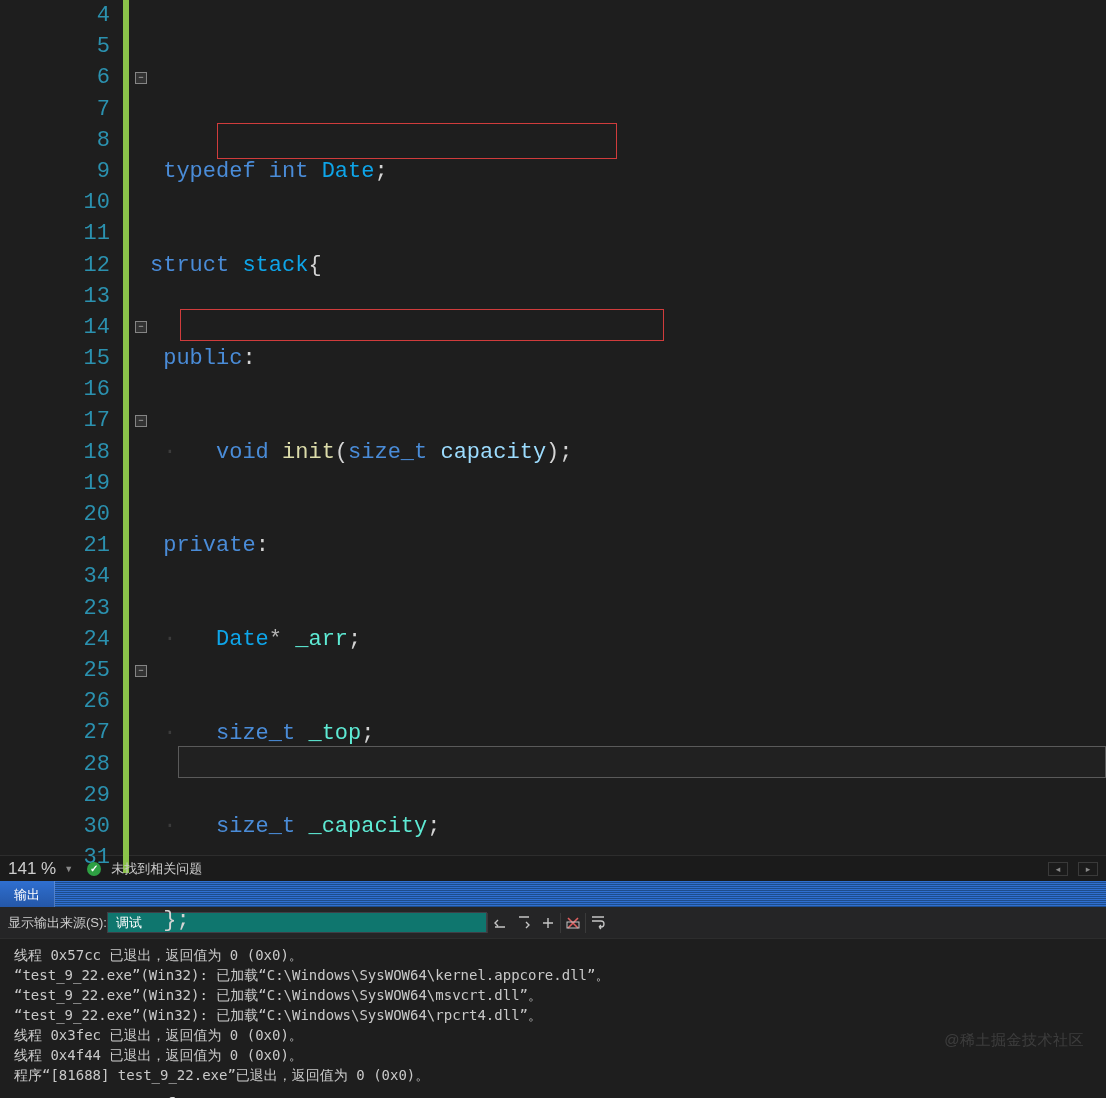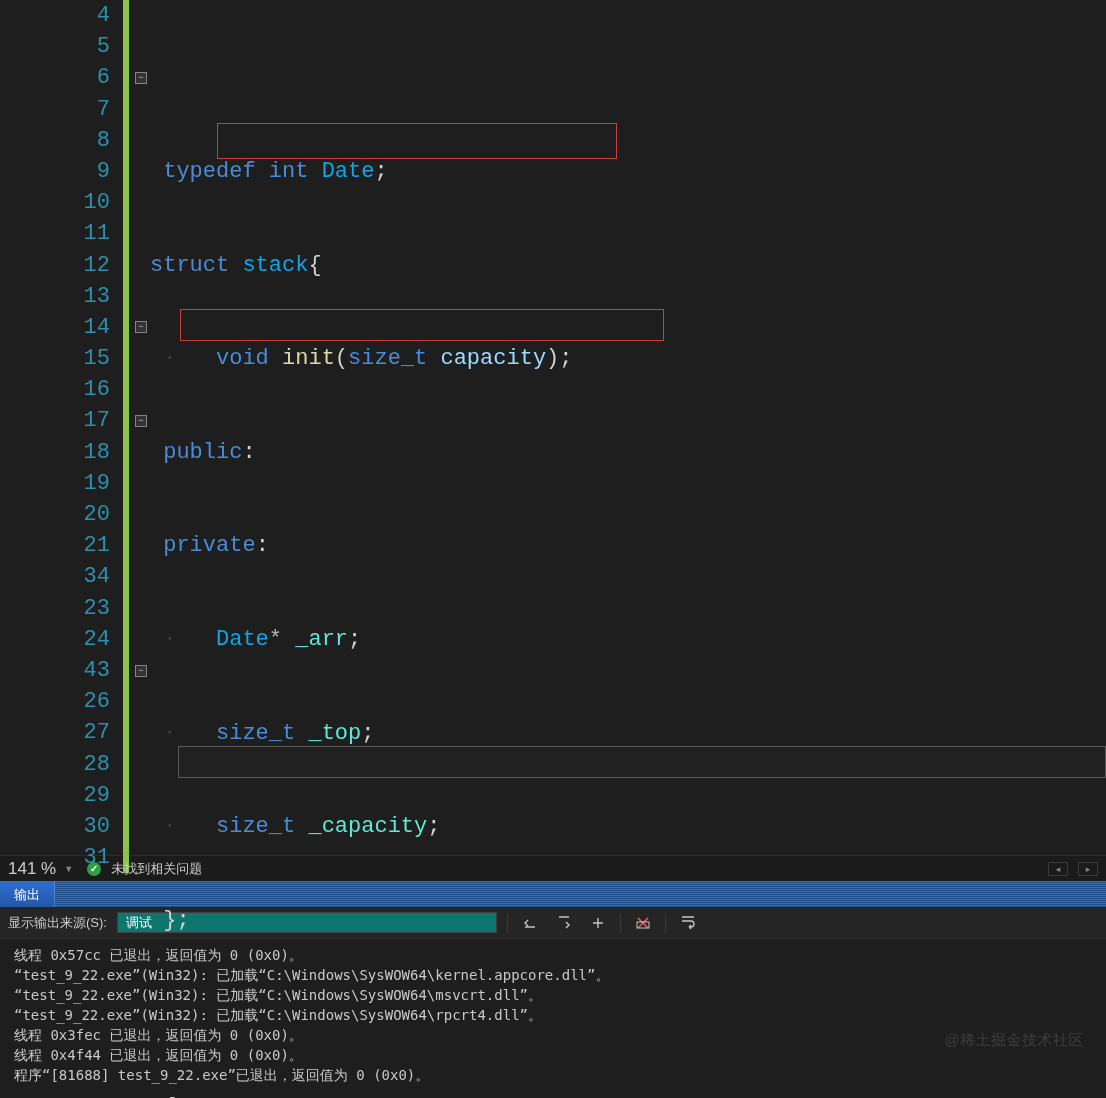--- a/index.html
+++ b/index.html
@@ -156,21 +156,20 @@
 
   .output-toolbar {
     height: 32px;
     background: #252526;
     border-bottom: 1px solid #2d2d2d;
     display:flex; align-items:center;
     font-family: "Microsoft YaHei", sans-serif;
     font-size: 13px;
     color:#cccccc;
     padding: 0 8px;
-    gap: 10px;
   }
   .output-toolbar select.fake {
     appearance: none;
     background: #0f766e;
     border: 1px solid #3f3f46;
     color:#fff;
     font-size:13px;
     padding: 2px 30px 2px 8px;
     width: 380px;
     font-family: inherit;
@@ -227,21 +226,21 @@
     <div class="ln">15</div>
     <div class="ln">16</div>
     <div class="ln">17</div>
     <div class="ln">18</div>
     <div class="ln">19</div>
     <div class="ln">20</div>
     <div class="ln">21</div>
     <div class="ln">34</div>
     <div class="ln">23</div>
     <div class="ln">24</div>
-    <div class="ln">43</div>
+    <div class="ln">25</div>
     <div class="ln">26</div>
     <div class="ln">27</div>
     <div class="ln">28</div>
     <div class="ln">29</div>
     <div class="ln">30</div>
     <div class="ln">31</div>
   </div>
 
   <div class="change-bar">
     <div class="cb"></div>
@@ -310,22 +309,22 @@
       <div class="fc"></div>
       <div class="fc"></div>
     <div class="fc"></div>
       <div class="fc"></div>
   </div>
 
   <div class="code">
     <div class="row"></div>
     <div class="row"> <span class="kw">typedef</span> <span class="type">int</span> <span class="usertype">Date</span><span class="punct">;</span></div>
     <div class="row"><span class="kw">struct</span> <span class="usertype">stack</span><span class="punct">{</span></div>
+    <div class="row"> <span class="kw">public</span><span class="punct">:</span></div>
     <div class="row"> <span class="ws-dot">·   </span><span class="type">void</span> <span class="fn">init</span><span class="punct">(</span><span class="type">size_t</span> <span class="param">capacity</span><span class="punct">)</span><span class="punct">;</span></div>
-    <div class="row"> <span class="kw">public</span><span class="punct">:</span></div>
     <div class="row"> <span class="kw">private</span><span class="punct">:</span></div>
     <div class="row"> <span class="ws-dot">·   </span><span class="usertype">Date</span><span class="op">*</span> <span class="field">_arr</span><span class="punct">;</span></div>
     <div class="row"> <span class="ws-dot">·   </span><span class="type">size_t</span> <span class="field">_top</span><span class="punct">;</span></div>
     <div class="row"> <span class="ws-dot">·   </span><span class="type">size_t</span> <span class="field">_capacity</span><span class="punct">;</span></div>
     <div class="row"> <span class="punct">}</span><span class="punct">;</span></div>
     <div class="row"><span class="type">void</span> <span class="usertype">stack</span><span class="punct">::</span><span class="fn">init</span><span class="punct">(</span><span class="type">size_t</span> <span class="param">capacity</span><span class="punct">)</span></div>
     <div class="row"> <span class="punct">{</span></div>
     
     
     

